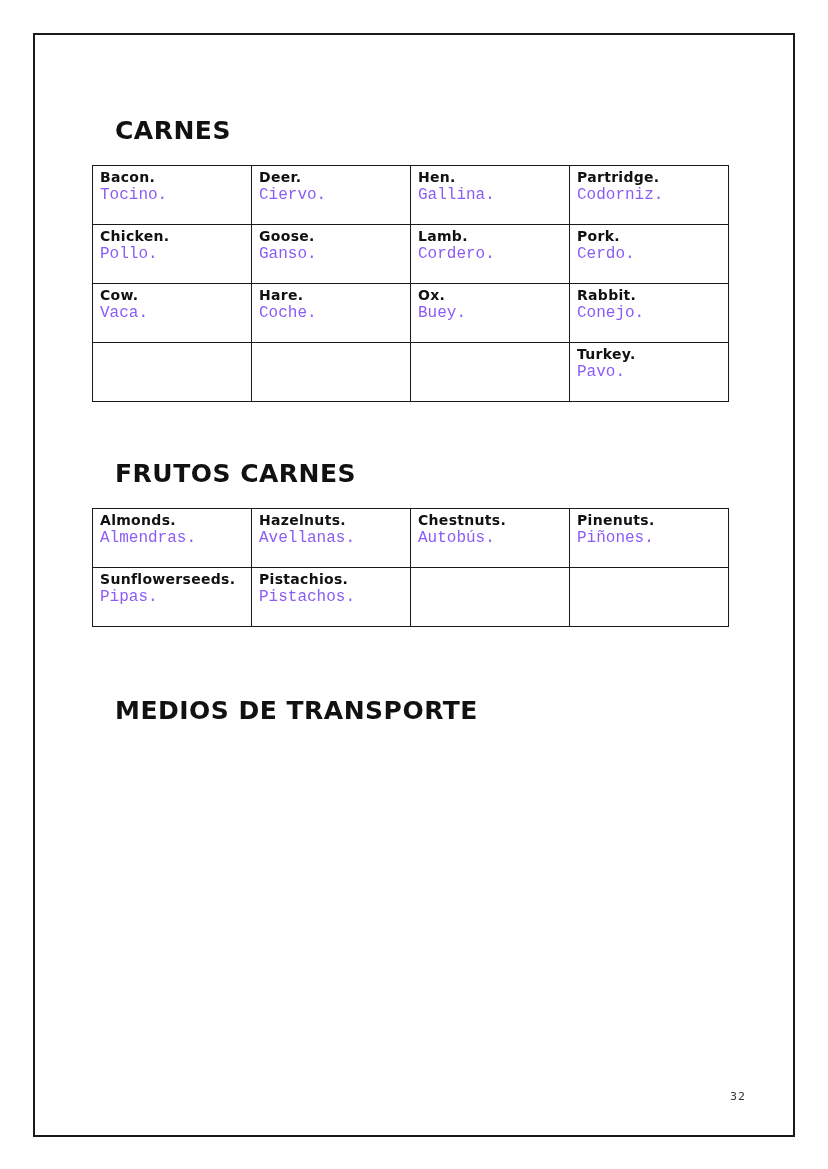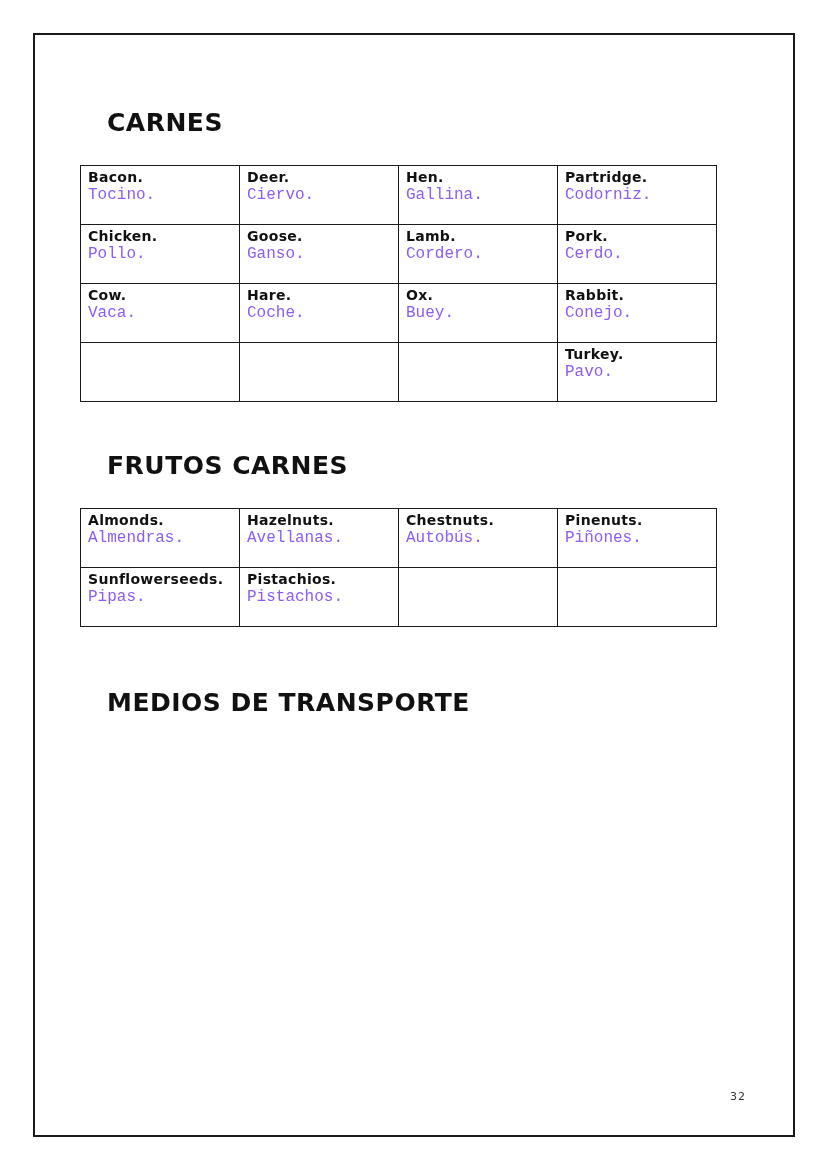--- a/index.html
+++ b/index.html
@@ -1,22 +1,22 @@
 <!DOCTYPE html>
 <html><head>
   <meta charset="utf-8">
   <style>
     html, body { margin: 0; padding: 0; background: #ffffff; }
     body { width: 828px; height: 1169px; position: relative; overflow: hidden;
            font-family: "DejaVu Sans", sans-serif; color: #111; }
     .page-border { position: absolute; left: 33px; top: 33px; width: 758px; height: 1100px;
                    border: 2px solid #1a1a1a; box-sizing: content-box; }
-    .section-title { position: absolute; left: 99px; margin: 8px; font-family: "DejaVu Sans", sans-serif;
+    .section-title { position: absolute; left: 99px; margin: 16px; font-family: "DejaVu Sans", sans-serif;
                      font-weight: bold; font-size: 25px; letter-spacing: 0.5px; color: #111; }
-    table.vocab { position: absolute; left: 80px; border-collapse: collapse; table-layout: fixed; }
+    table.vocab { position: absolute; left: 92px; border-collapse: collapse; table-layout: fixed; }
     table.vocab td { width: 159px; height: 59px; border: 1.5px solid #1a1a1a; vertical-align: top;
                      padding: 2px 7px; box-sizing: border-box; }
     .en { display: block; font-family: "DejaVu Sans", sans-serif; font-weight: bold; font-size: 14px;
           letter-spacing: 0.3px; line-height: 18px; color: #111; }
     .es { display: block; font-family: Liberation Mono, monospace; font-size: 16px; line-height: 19px;
           color: #8b5cf6; }
     .page-number { position: absolute; left: 712px; top: 1090px; font-family: "DejaVu Sans", sans-serif;
                    font-size: 11px; letter-spacing: 1px; color: #333; margin-left: 18px; }
   </style>
 </head>

